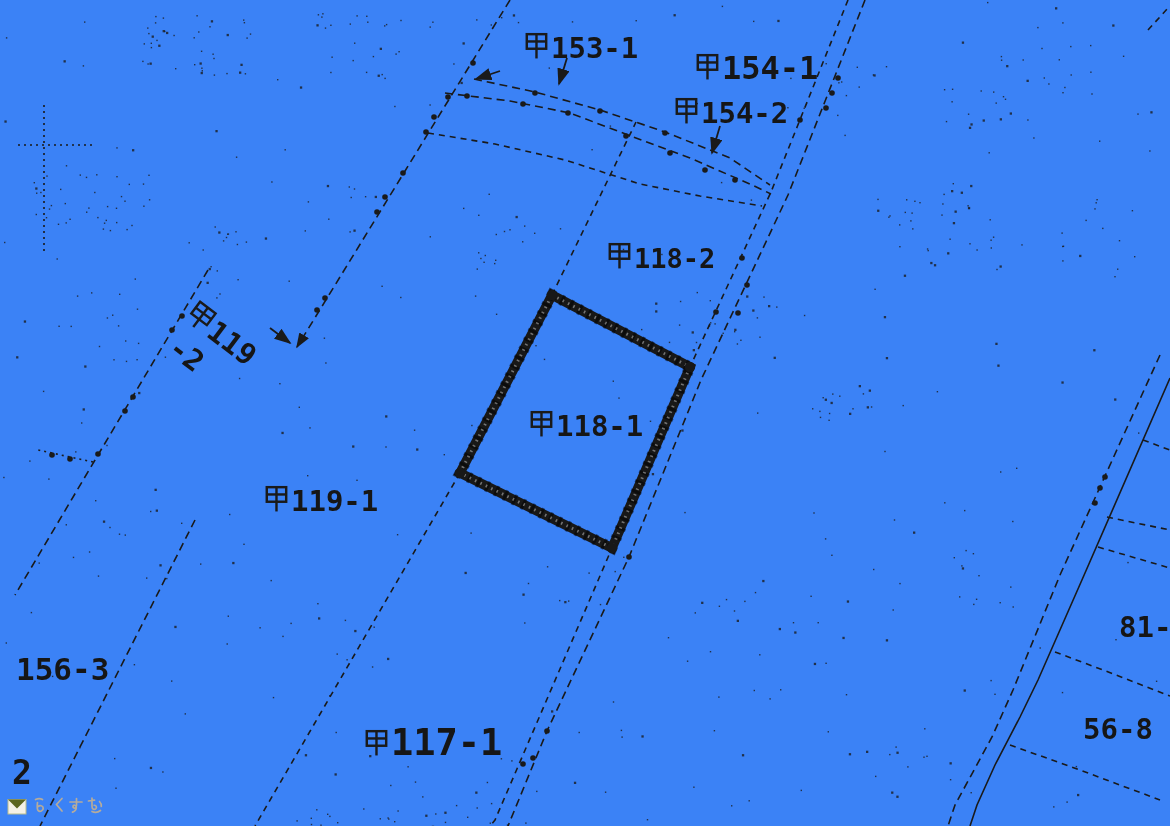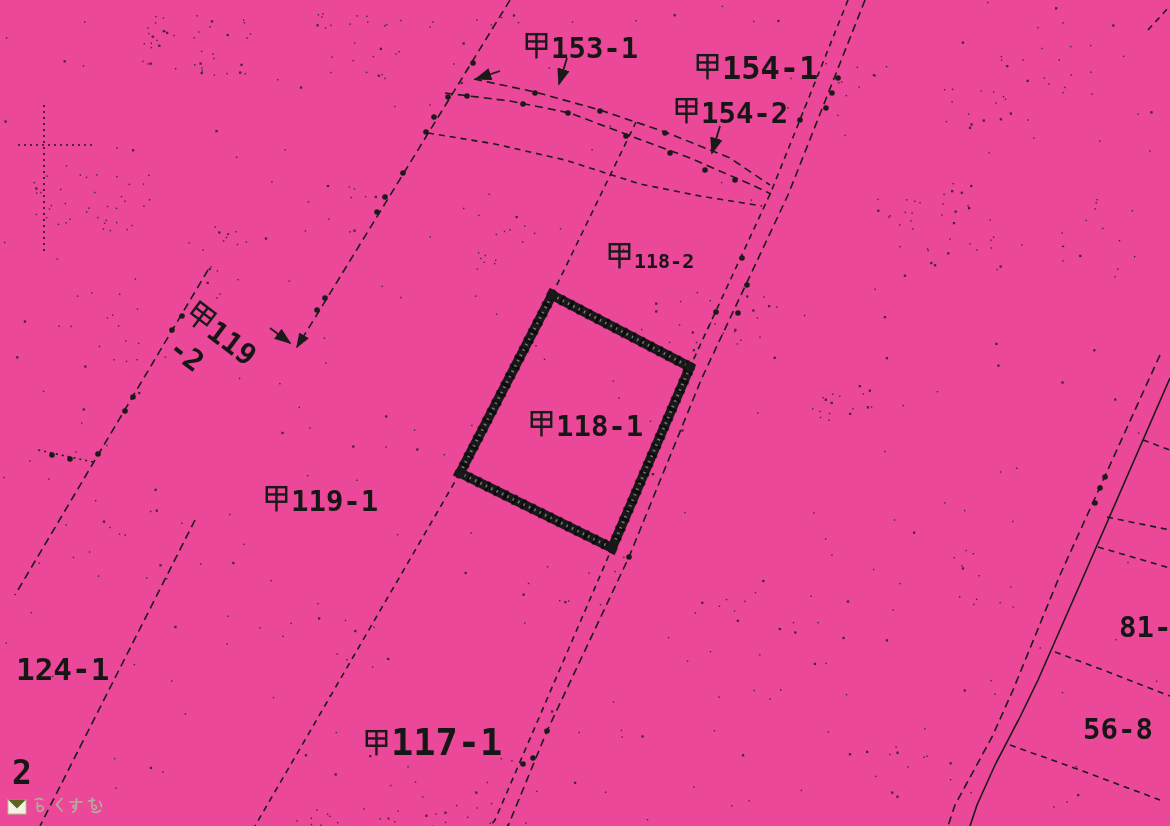--- a/index.html
+++ b/index.html
@@ -1,16 +1,16 @@
 <!DOCTYPE html>
 <html><head>
 <meta charset="utf-8">
 <style>
   html,body{margin:0;padding:0;background:#e8e8e8;}
-  #stage{position:relative;width:1170px;height:826px;background:#ec4899;overflow:hidden;
+  #stage{position:relative;width:1170px;height:826px;background:#3b82f6;overflow:hidden;
          font-family:"DejaVu Sans Mono","Liberation Mono",monospace;}
   #map-svg{position:absolute;left:0;top:0;}
   .map-label{position:absolute;font-family:"DejaVu Sans Mono","Liberation Mono",monospace;
              font-weight:bold;font-size:29px;color:#161616;letter-spacing:0;
              white-space:nowrap;line-height:1;transform-origin:0 0;}
   .map-label svg{vertical-align:-2px;margin-right:1px;}
   .watermark{position:absolute;left:7px;top:795px;display:flex;align-items:center;gap:5px;}
   .sr{position:absolute;width:1px;height:1px;overflow:hidden;clip:rect(0 0 0 0);}
 </style>
 </head>
@@ -755,21 +755,21 @@
             <line x1="50" y1="10" x2="50" y2="100"></line>
           </g>
         </svg>154-1</div>
       <div class="map-label" title="甲154-2" style="left: 673px; top: 96px; font-size: 29px;"><svg width="26.970000000000002" height="29" viewBox="0 0 100 104">
           <g stroke="#1a1a1a" stroke-width="9" fill="none">
             <rect x="14" y="10" width="72" height="54"></rect>
             <line x1="14" y1="37" x2="86" y2="37"></line>
             <line x1="50" y1="10" x2="50" y2="100"></line>
           </g>
         </svg>154-2</div>
-      <div class="map-label" title="甲118-2" style="left: 606px; top: 241px; font-size: 20px;"><svg width="26.970000000000002" height="29" viewBox="0 0 100 104">
+      <div class="map-label" title="甲118-2" style="left: 606px; top: 241px; font-size: 27px;"><svg width="26.970000000000002" height="29" viewBox="0 0 100 104">
           <g stroke="#1a1a1a" stroke-width="9" fill="none">
             <rect x="14" y="10" width="72" height="54"></rect>
             <line x1="14" y1="37" x2="86" y2="37"></line>
             <line x1="50" y1="10" x2="50" y2="100"></line>
           </g>
         </svg>118-2</div>
       <div class="map-label" title="甲118-1" style="left: 528px; top: 409px; font-size: 29px; text-align: center;"><svg width="26.970000000000002" height="29" viewBox="0 0 100 104">
           <g stroke="#1a1a1a" stroke-width="9" fill="none">
             <rect x="14" y="10" width="72" height="54"></rect>
             <line x1="14" y1="37" x2="86" y2="37"></line>
@@ -784,21 +784,21 @@
           </g>
         </svg>119</div>
       <div class="map-label" title="-2" style="left: 181px; top: 333px; font-size: 29px; transform: rotate(37deg);">-2</div>
       <div class="map-label" title="甲119-1" style="left: 263px; top: 484px; font-size: 29px;"><svg width="26.970000000000002" height="29" viewBox="0 0 100 104">
           <g stroke="#1a1a1a" stroke-width="9" fill="none">
             <rect x="14" y="10" width="72" height="54"></rect>
             <line x1="14" y1="37" x2="86" y2="37"></line>
             <line x1="50" y1="10" x2="50" y2="100"></line>
           </g>
         </svg>119-1</div>
-      <div class="map-label" title="124-3" style="left: 16px; top: 654px; font-size: 31px;">124-1</div>
+      <div class="map-label" title="124-3" style="left: 16px; top: 654px; font-size: 31px;">156-3</div>
       <div class="map-label" title="2" style="left: 12px; top: 756px; font-size: 33px;">2</div>
       <div class="map-label" title="甲117-1" style="left: 363px; top: 724px; font-size: 37px;"><svg width="26.970000000000002" height="29" viewBox="0 0 100 104">
           <g stroke="#1a1a1a" stroke-width="9" fill="none">
             <rect x="14" y="10" width="72" height="54"></rect>
             <line x1="14" y1="37" x2="86" y2="37"></line>
             <line x1="50" y1="10" x2="50" y2="100"></line>
           </g>
         </svg>117-1</div>
       <div class="map-label" title="81-" style="left: 1119px; top: 613px; font-size: 29px;">81-</div>
       <div class="map-label" title="81-8" style="left: 1083px; top: 715px; font-size: 29px;">56-8</div>

